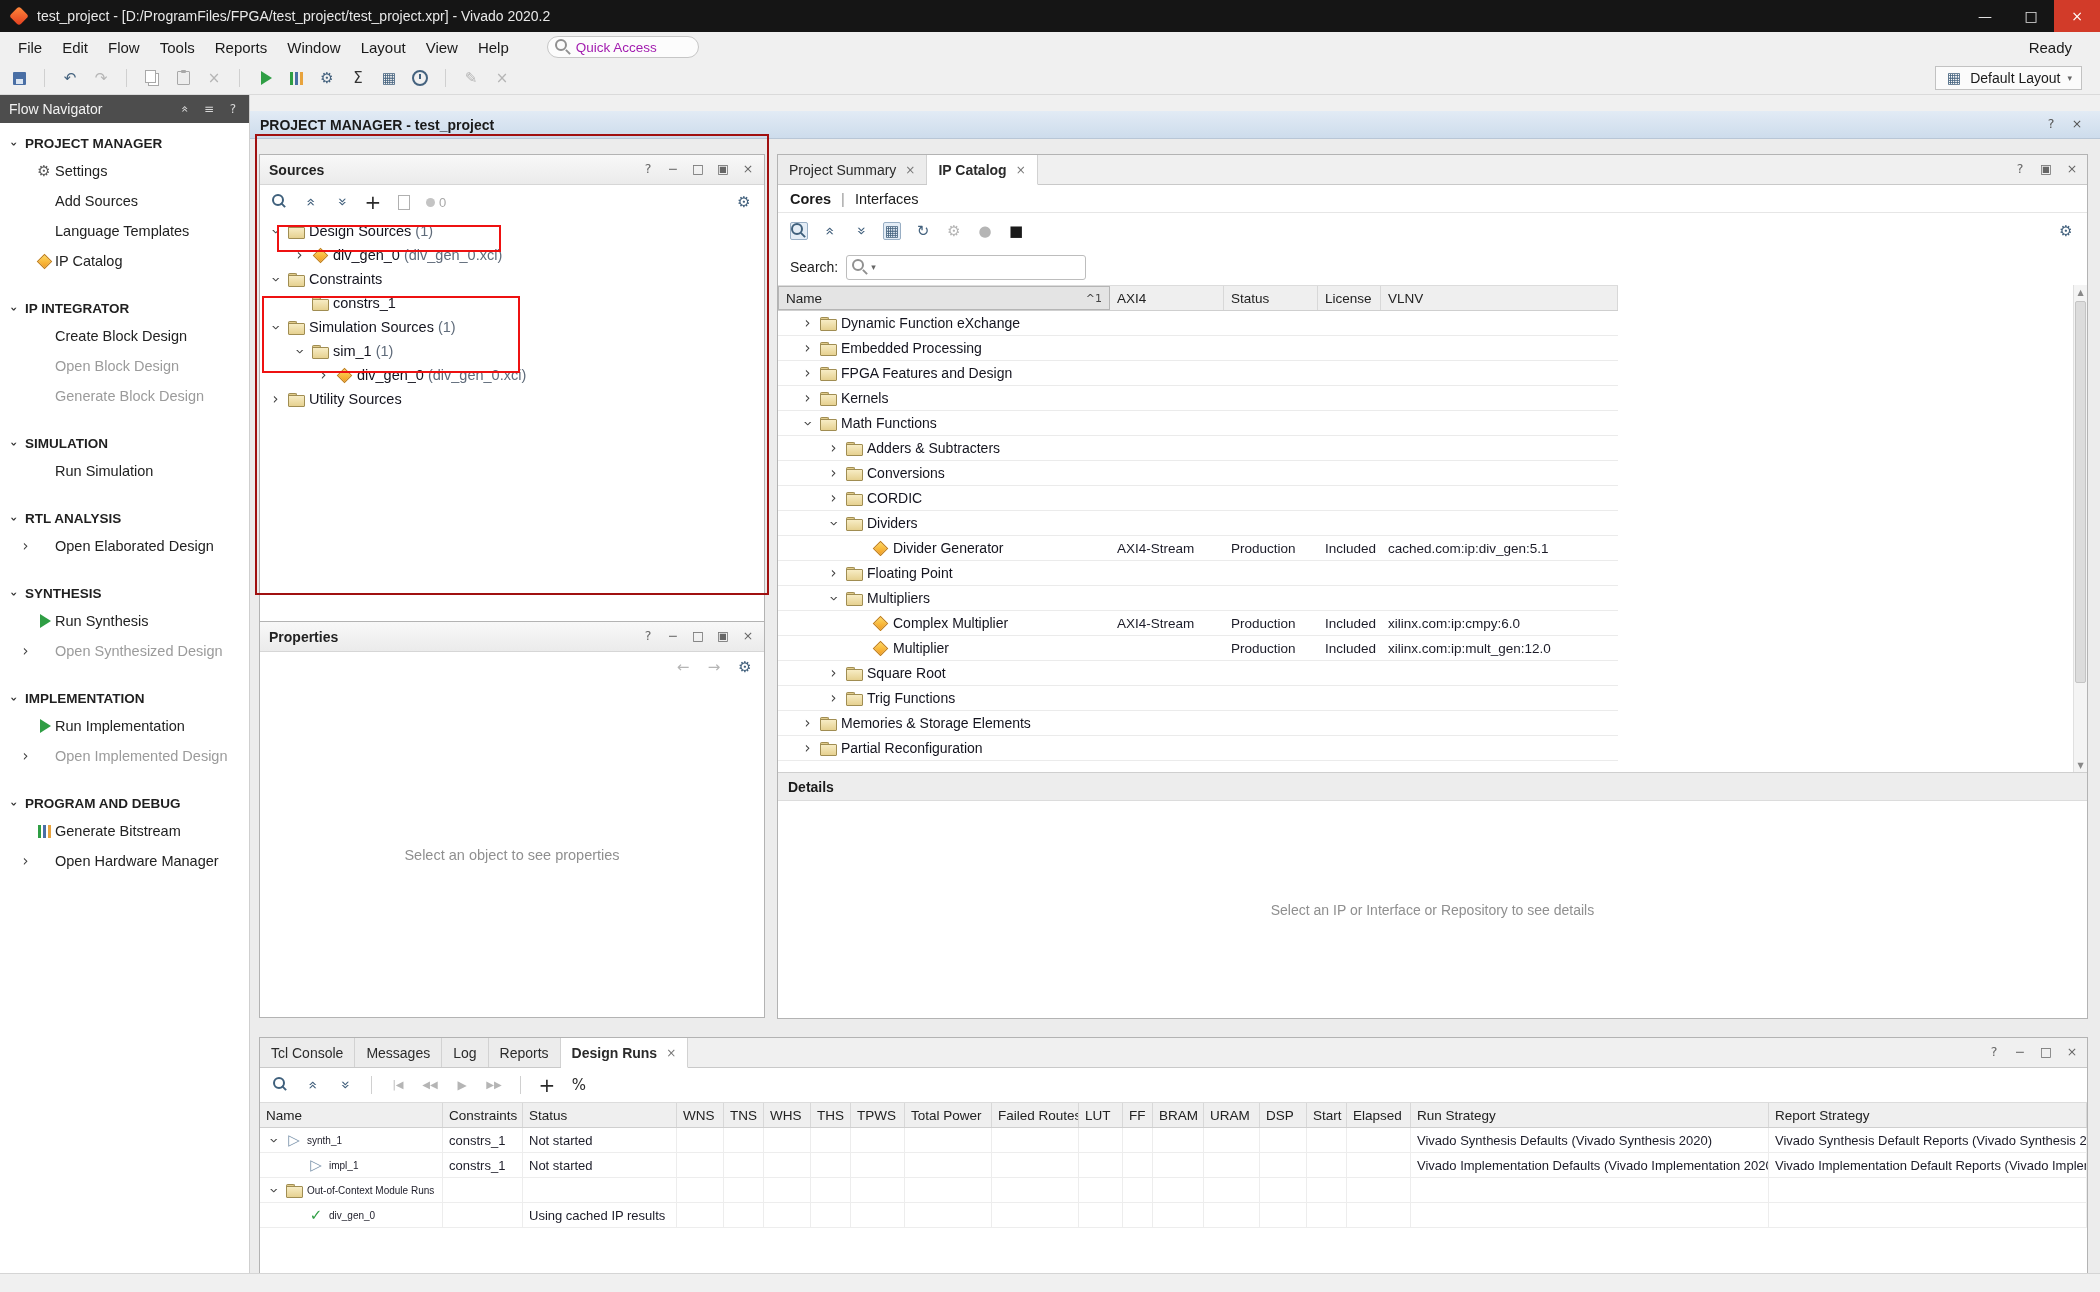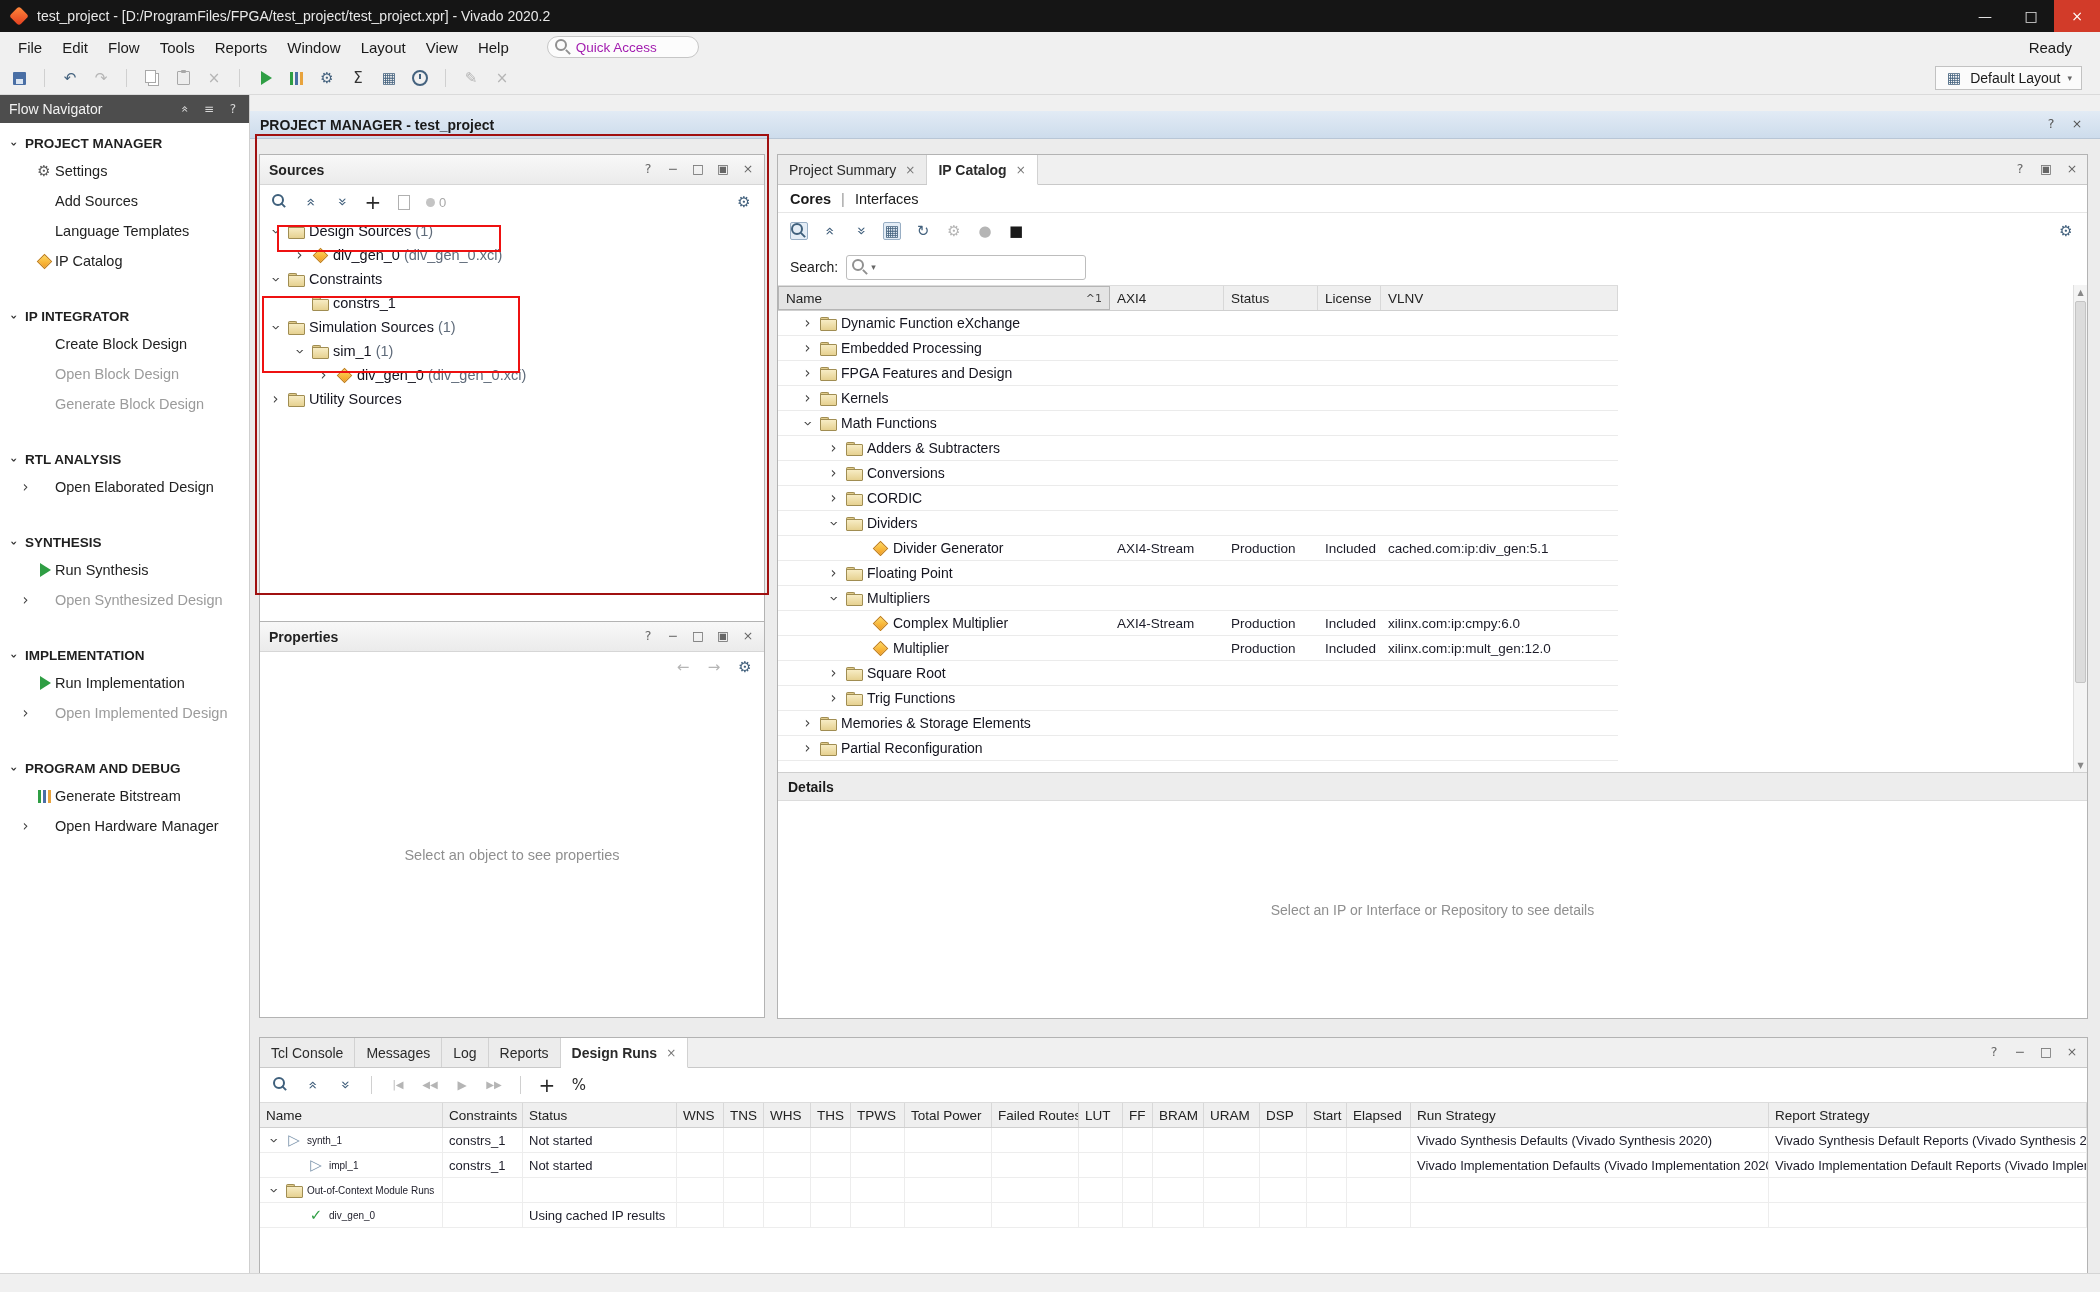--- a/index.html
+++ b/index.html
@@ -57,21 +57,21 @@
   .chev{display:inline-flex;align-items:center;justify-content:center;width:15px;font-size:15px;color:#444;line-height:1;font-family:"DejaVu Sans",sans-serif;flex:none;}
   .chev.down{transform:rotate(90deg);}
   .chev.hiddenx{visibility:hidden;}
 
   
   .sidebar{position:absolute;left:0;top:95px;width:250px;bottom:19px;background:#fff;border-right:1px solid #cfcfcf;}
   .flownav-header{height:28px;background:#4d4d4d;color:#f2f2f2;display:flex;align-items:center;padding:0 9px;font-size:14px;}
   .fn-hicons{margin-left:auto;display:flex;gap:10px;align-items:center;}
   .fn-hicons .icn{width:14px;height:14px;font-size:12px;}
   .flownav-body{padding-top:8px;}
-  .fn-section{margin-top:28px;}
+  .fn-section{margin-top:20px;}
   .fn-section:first-child{margin-top:0;}
   .fn-hdr{display:flex;align-items:center;gap:4px;padding:5px 6px;font-weight:bold;font-size:13.5px;color:#1f1f1f;}
   .fn-hdr .chev{font-size:12px;color:#333;}
   .fn-item{height:30px;display:flex;align-items:center;font-size:14.5px;padding-left:18px;color:#222;}
   .fn-item.disabled{color:#9b9b9b;}
   .slot-chev{width:15px;display:flex;justify-content:center;flex:none;}
   .slot-icon{width:22px;display:flex;justify-content:center;flex:none;}
 
   
   .mainarea{position:absolute;left:250px;top:95px;right:0;bottom:19px;background:#ececec;margin-top:16px;}
@@ -278,20 +278,31 @@
         </div>
         <div class="fn-item disabled">
           <span class="slot-chev"></span>
           <span class="slot-icon"></span>
           <span>Generate Block Design</span>
         </div>
       </div>
       <div class="fn-section">
         <div class="fn-hdr">
           <span class="chev down">›</span>
+          <span>SIMULATION</span>
+        </div>
+        <div class="fn-item">
+          <span class="slot-chev"></span>
+          <span class="slot-icon"></span>
+          <span>Run Simulation</span>
+        </div>
+      </div>
+      <div class="fn-section">
+        <div class="fn-hdr">
+          <span class="chev down">›</span>
           <span>RTL ANALYSIS</span>
         </div>
         <div class="fn-item">
           <span class="slot-chev">
             <span class="chev">›</span>
           </span>
           <span class="slot-icon"></span>
           <span>Open Elaborated Design</span>
         </div>
       </div>

